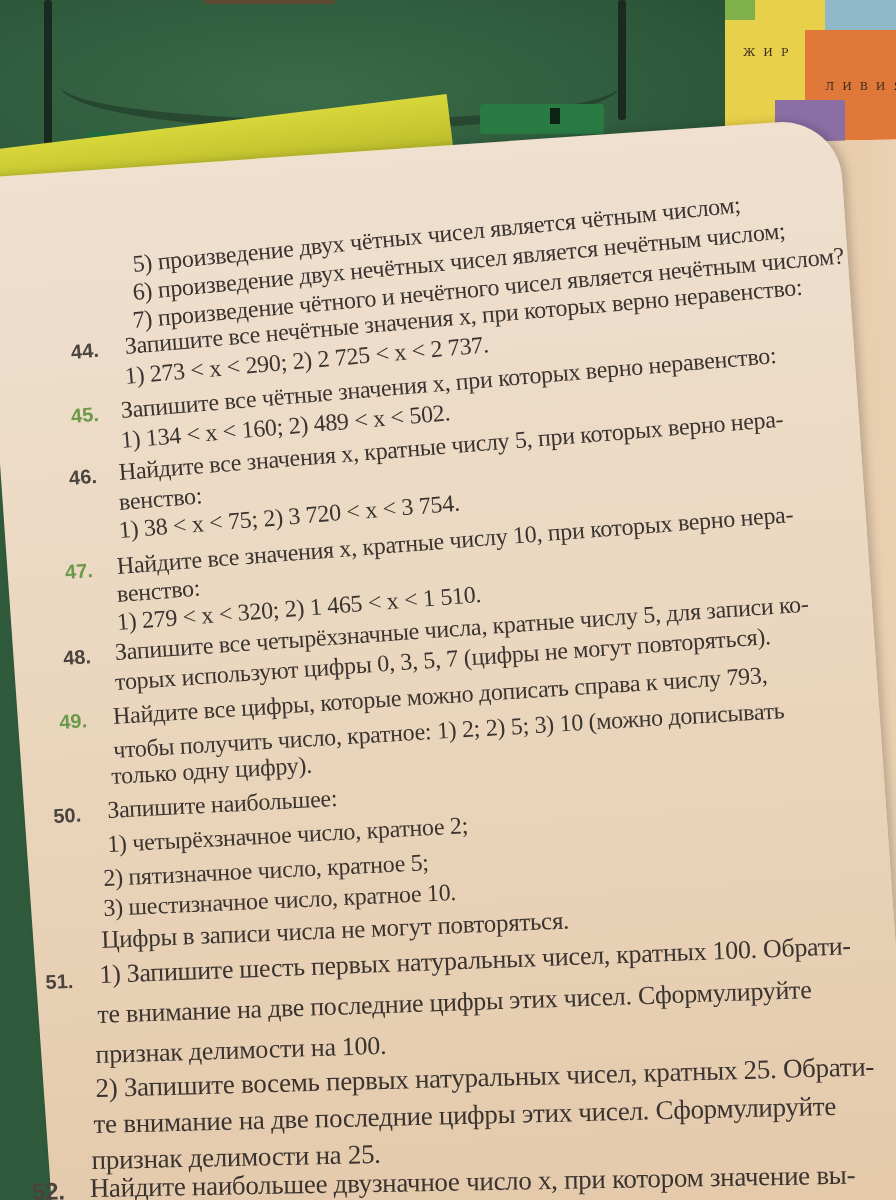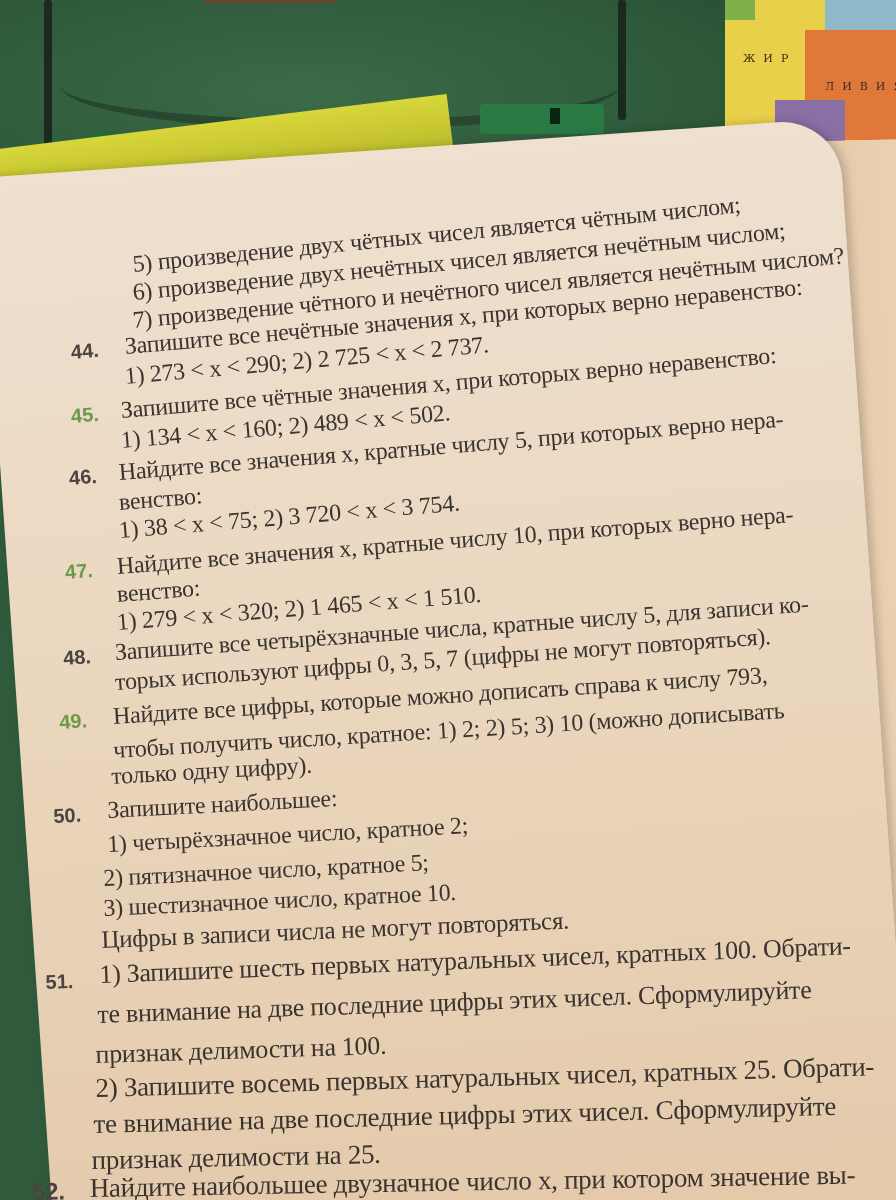--- a/index.html
+++ b/index.html
@@ -76,21 +76,21 @@
   <div class="clip-r">
       <div class="clip-slot" style="left:70px;top:4px;"></div>
     </div>
 </div>
 <div class="yellow-edge"></div>
 <div class="map">
   <div class="green"></div>
   <div class="blue"></div>
   <div class="orange"></div>
   <div class="purple"></div>
-  <span class="lbl" style="left:18px;top:52px;">ЖИР</span>
+  <span class="lbl" style="left:18px;top:46px;">ЖИР</span>
   <span class="lbl" style="left:100px;top:80px;">ЛИВИЯ</span>
 </div>
 <div class="page-right"></div>
 <div class="page"></div>
 
 <div class="content">
 
   <div class="line" style="left: 134px; top: 251px; transform: rotate(-5.6deg);">5) произведение двух чётных чисел является чётным числом;</div>
   <div class="line" style="left: 134px; top: 279px; transform: rotate(-5.4deg);">6) произведение двух нечётных чисел является нечётным числом;</div>
   <div class="line" style="left: 134px; top: 307px; transform: rotate(-5.2deg);">7) произведение чётного и нечётного чисел является нечётным числом?</div>

